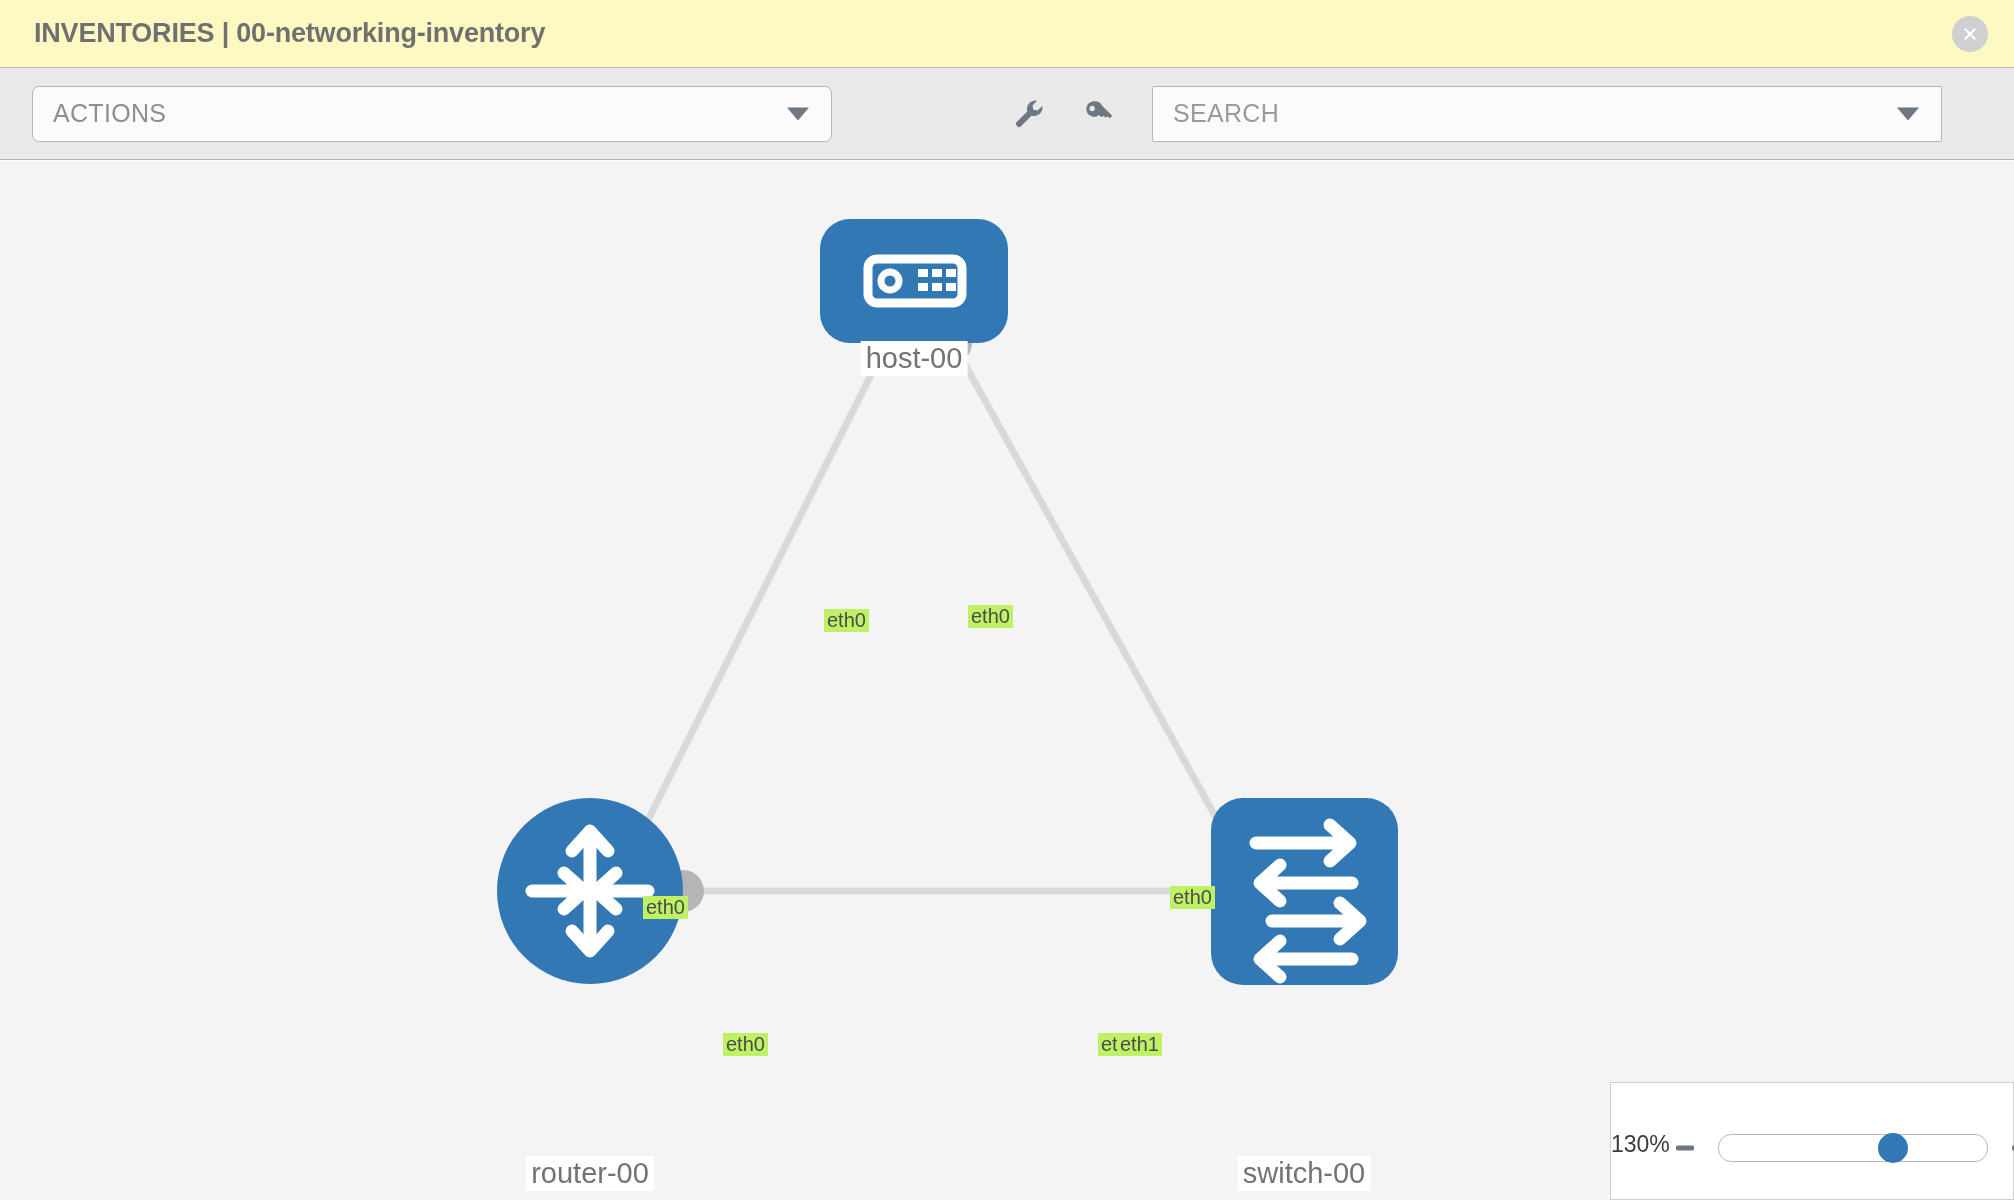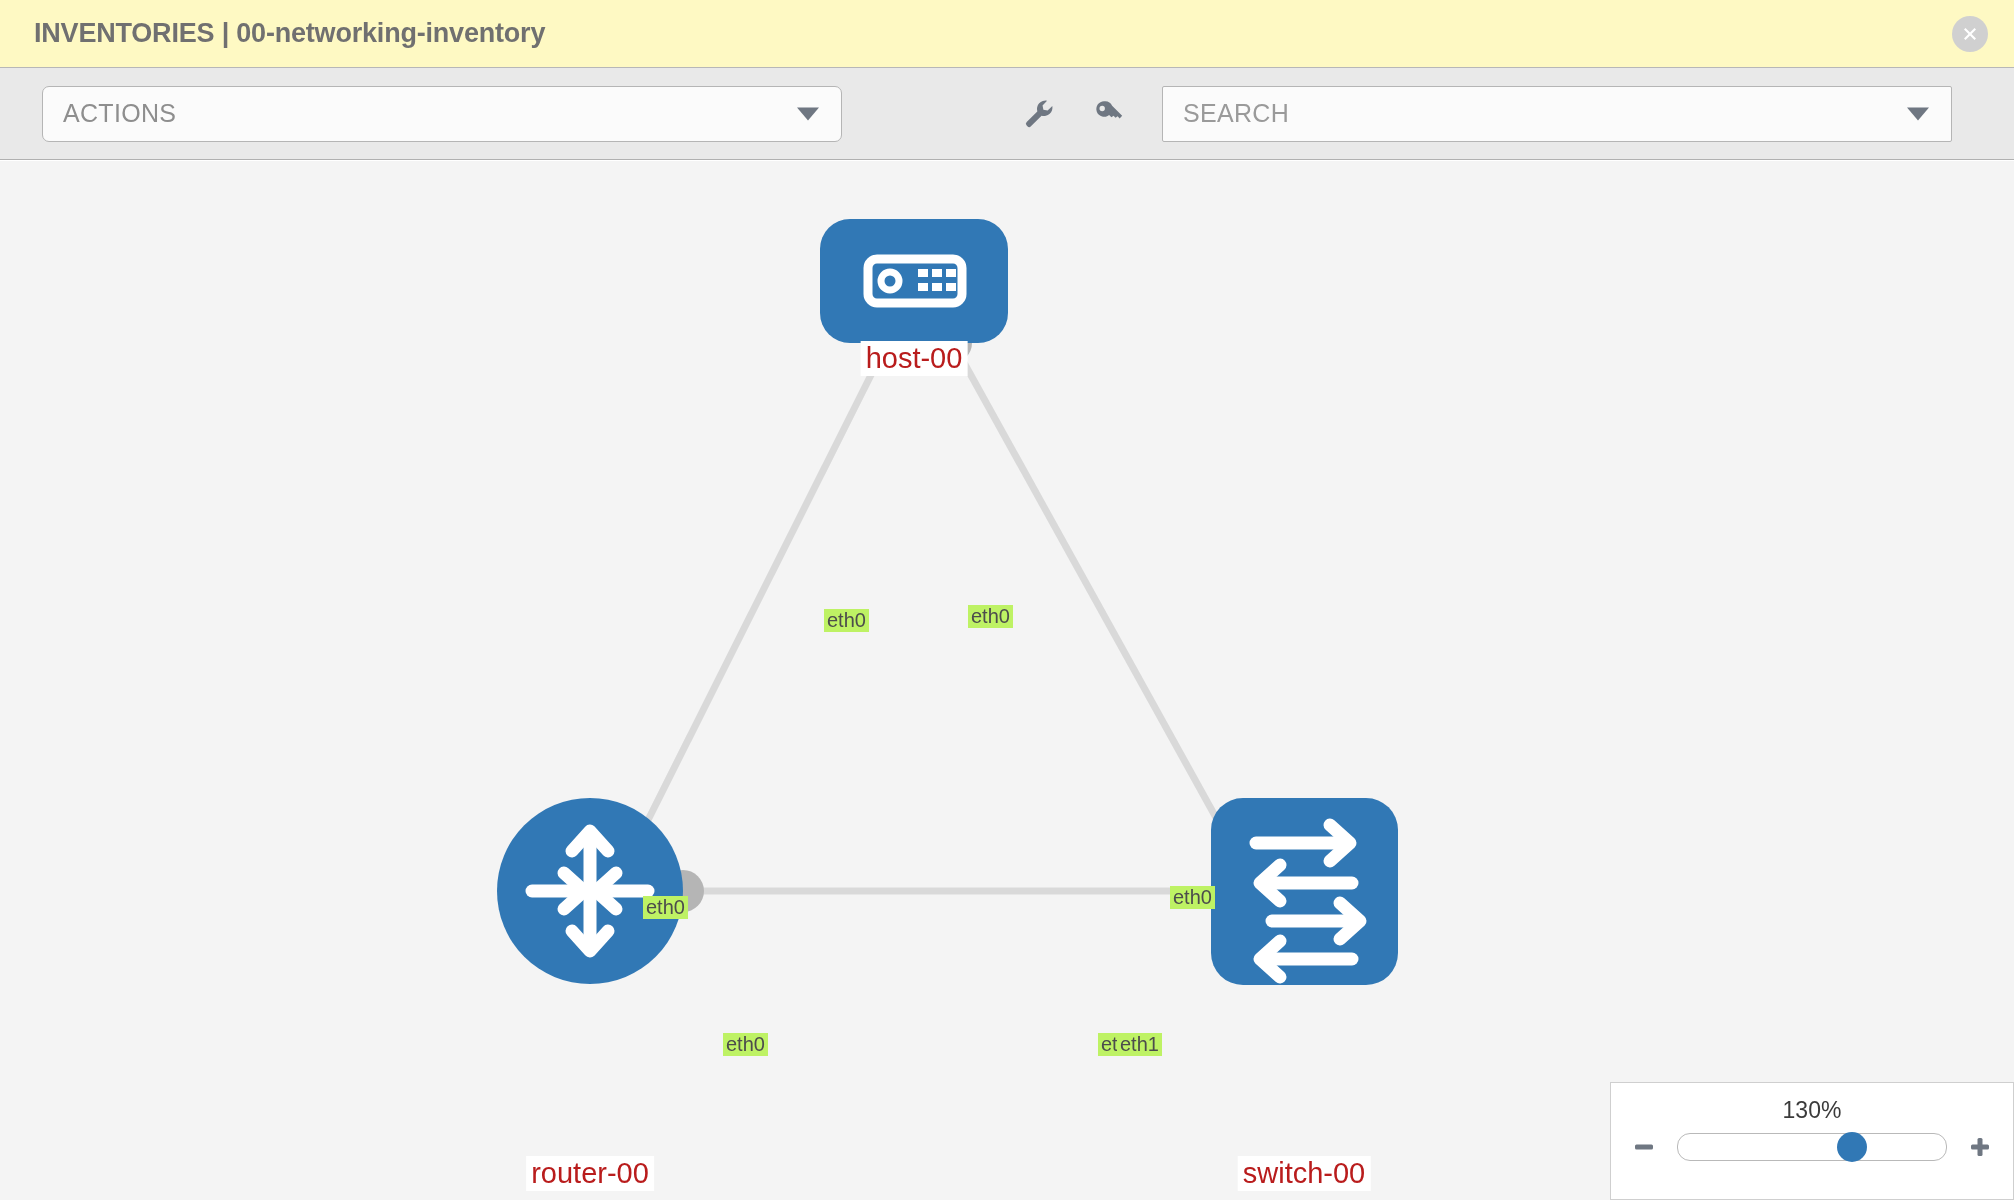--- a/index.html
+++ b/index.html
@@ -49,21 +49,21 @@
   }
   .close-btn svg { display:block; }
 
   
   .toolbar {
     height: 92px;
     background: #e9e9e9;
     border-bottom: 1px solid #b0b0b0;
     display: flex;
     align-items: center;
-    padding: 0 42px;
+    padding: 0 32px;
     box-sizing: border-box;
     position: relative;
   }
   .select-box {
     width: 800px;
     height: 56px;
     background: #fbfbfb;
     border: 1px solid #b5b5b5;
     border-radius: 7px;
     display: flex;
@@ -128,21 +128,21 @@
   .canvas svg.topology {
     position: absolute;
     left: 0; top: 0;
     width: 2014px;
     height: 1039px;
   }
 
   .node-label {
     position: absolute;
     font-size: 29px;
-    color: #b91c1c;
+    color: #737373;
     background: #ffffff;
     padding: 1px 5px;
     white-space: nowrap;
     transform: translateX(-50%);
     line-height: 1.15;
   }
   .iface-label {
     position: absolute;
     font-size: 20px;
     color: #4c4c4c;
@@ -156,21 +156,21 @@
   .zoom-panel {
     position: absolute;
     right: 0;
     bottom: 0;
     width: 404px;
     height: 118px;
     background: #ffffff;
     border: 1px solid #cfcfcf;
     box-sizing: border-box;
     display: flex;
-    flex-direction: column;
+    flex-direction: row;
     align-items: center;
     padding-top: 14px;
   }
   .zoom-value {
     font-size: 23px;
     color: #3b3b3b;
     margin-bottom: 8px;
   }
   .zoom-row {
     display: flex;

